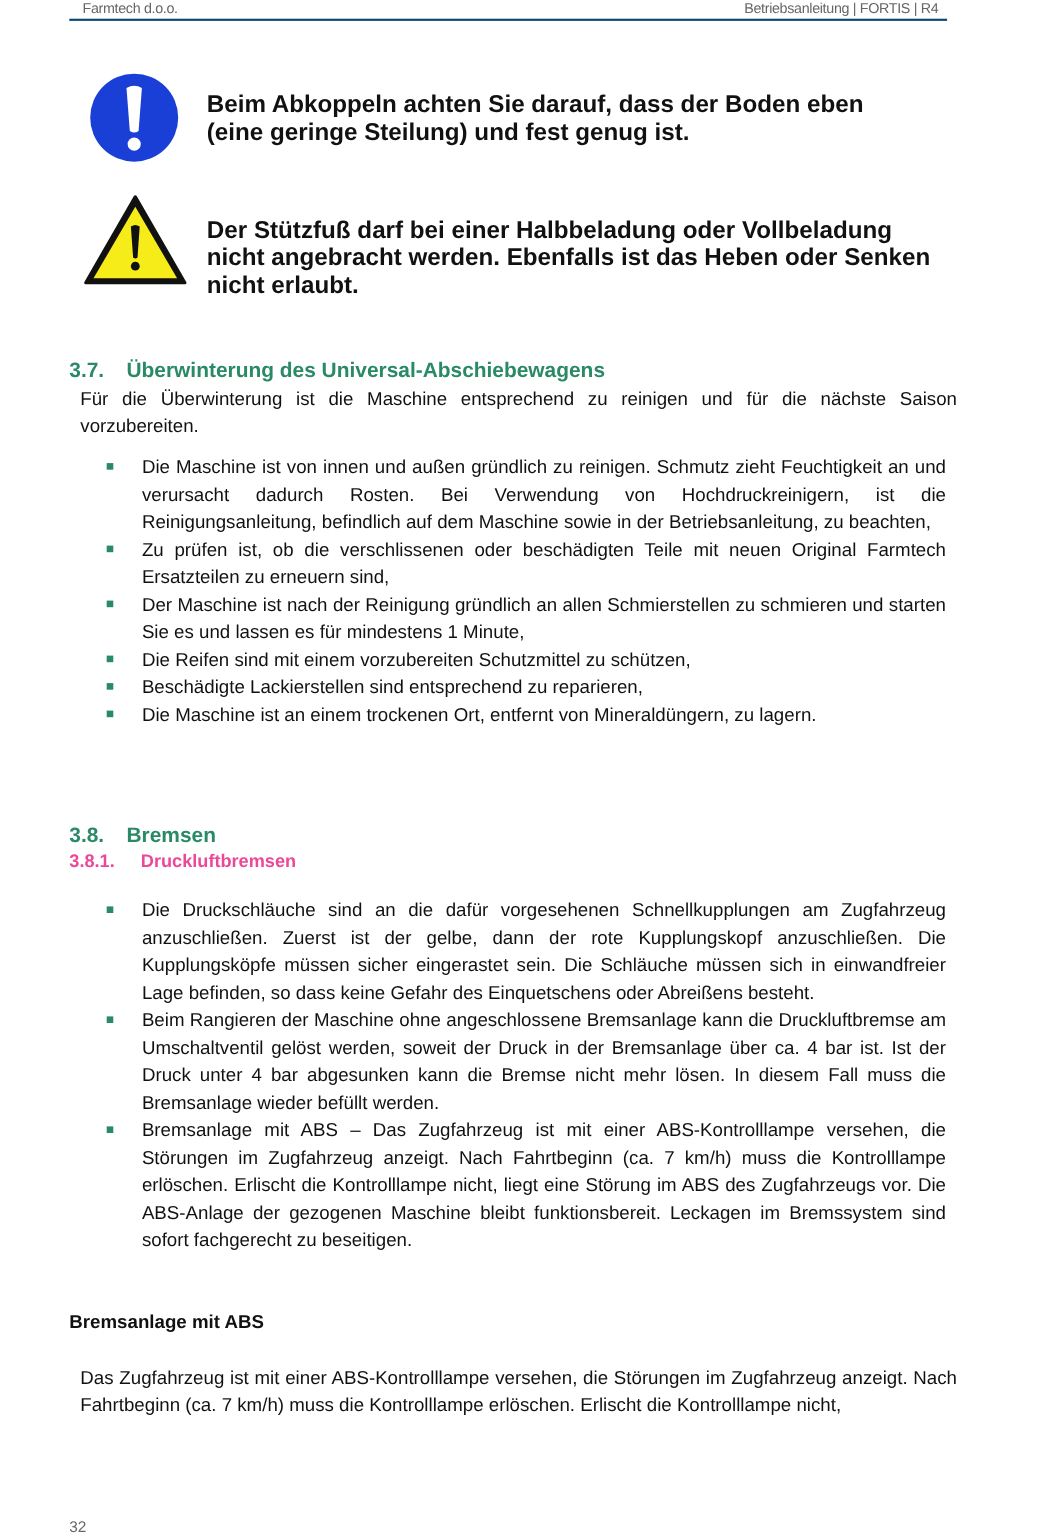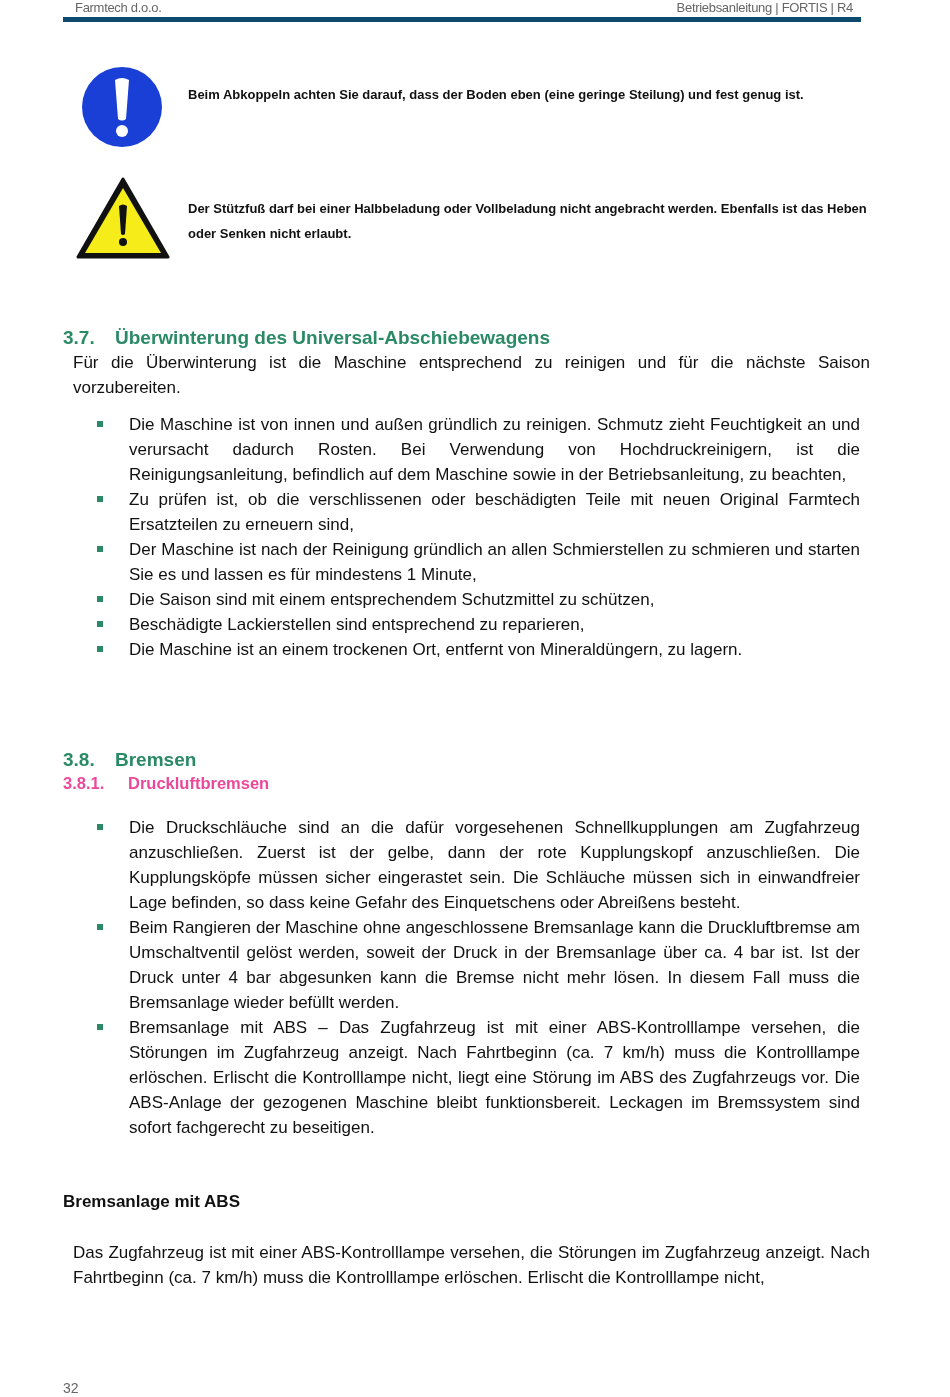--- a/index.html
+++ b/index.html
@@ -2,31 +2,31 @@
 <html><head>
 <meta charset="utf-8">
 <style>
   html, body { margin: 0; padding: 0; background: #ffffff; }
   body {
     width: 950px; height: 1397px; position: relative; overflow: hidden;
     font-family: "Liberation Sans", sans-serif; color: #111;
   }
   .header {
     position: absolute; left: 63px; right: 89px; top: 0; height: 17px;
-    border-bottom: 5px solid #0c4a6e;
+    border-bottom: 2px solid #0c4a6e;
     font-family: "Liberation Sans Narrow", "Liberation Sans", sans-serif;
     font-size: 13px; color: #666;
   }
   .header .left { position: absolute; left: 12px; top: 0; letter-spacing: -0.3px; }
   .header .right { position: absolute; right: 8px; top: 0; letter-spacing: -0.3px; }
 
   .notice { position: absolute; left: 63px; width: 800px; }
   .notice .icon { position: absolute; left: 0; }
   .notice .text {
-    position: absolute; left: 125px; font-weight: bold; font-size: 13px; line-height: 25px; color: #111;
+    position: absolute; left: 125px; font-weight: bold; font-size: 22px; line-height: 25px; color: #111;
   }
   #notice1 { top: 62px; height: 90px; }
   #notice1 .icon { left: 16px; top: 2px; }
   #notice1 .text { top: 20px; }
   #notice2 { top: 176px; height: 90px; }
   #notice2 .icon { left: 12px; top: 0; }
   #notice2 .text { top: 20px; }
 
   .h2 {
     position: absolute; left: 63px; font-weight: bold; font-size: 19px; color: #2a8a66;
@@ -87,21 +87,21 @@
 <div class="h2" style="top:303px">
   <span class="num">3.7.</span><span>Überwinterung des Universal-Abschiebewagens</span>
 </div>
 
 <div class="para" style="top:350px">Für die Überwinterung ist die Maschine entsprechend zu reinigen und für die nächste Saison vorzubereiten.</div>
 
 <ul class="list" style="top:412px">
   <li><span class="bullet"></span><span>Die Maschine ist von innen und außen gründlich zu reinigen. Schmutz zieht Feuchtigkeit an und verursacht dadurch Rosten. Bei Verwendung von Hochdruckreinigern, ist die Reinigungsanleitung, befindlich auf dem Maschine sowie in der Betriebsanleitung, zu beachten,</span></li>
   <li><span class="bullet"></span><span>Zu prüfen ist, ob die verschlissenen oder beschädigten Teile mit neuen Original Farmtech Ersatzteilen zu erneuern sind,</span></li>
   <li><span class="bullet"></span><span>Der Maschine ist nach der Reinigung gründlich an allen Schmierstellen zu schmieren und starten Sie es und lassen es für mindestens 1 Minute,</span></li>
-  <li><span class="bullet"></span><span>Die Saison sind mit einem entsprechendem Schutzmittel zu schützen,</span></li>
+  <li><span class="bullet"></span><span>Die Reifen sind mit einem vorzubereiten Schutzmittel zu schützen,</span></li>
   <li><span class="bullet"></span><span>Beschädigte Lackierstellen sind entsprechend zu reparieren,</span></li>
   <li><span class="bullet"></span><span>Die Maschine ist an einem trockenen Ort, entfernt von Mineraldüngern, zu lagern.</span></li>
 </ul>
 
 <div class="h2" style="top:725px">
   <span class="num">3.8.</span><span>Bremsen</span>
 </div>
 
 <div class="h3" style="top:774px">
   <span class="num">3.8.1.</span><span>Druckluftbremsen</span>

